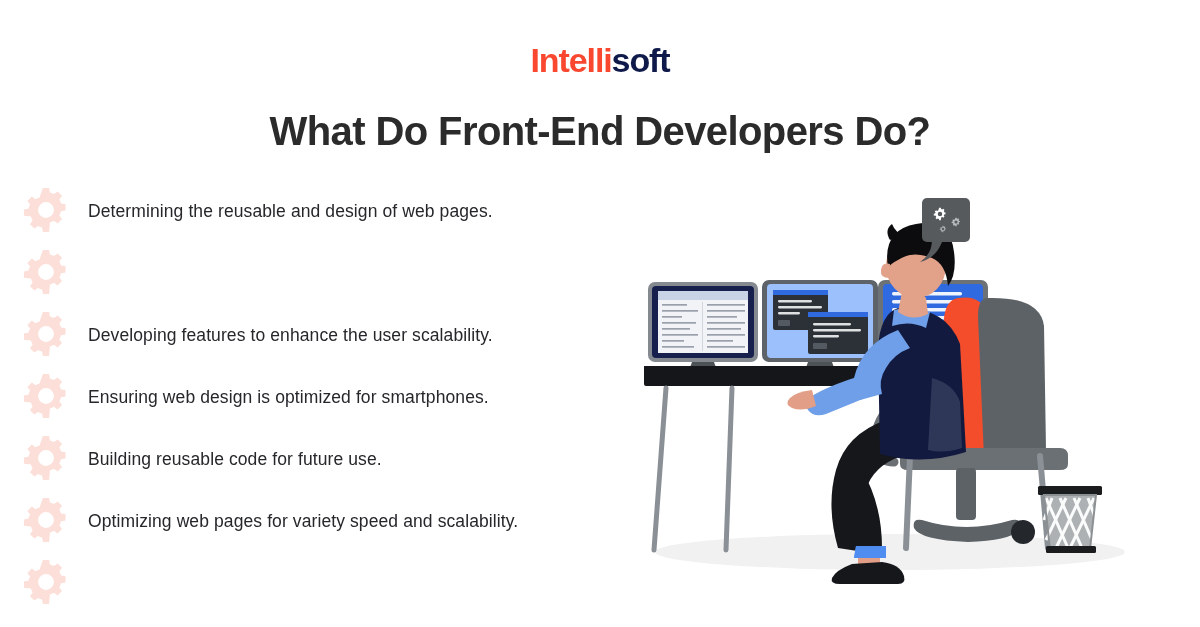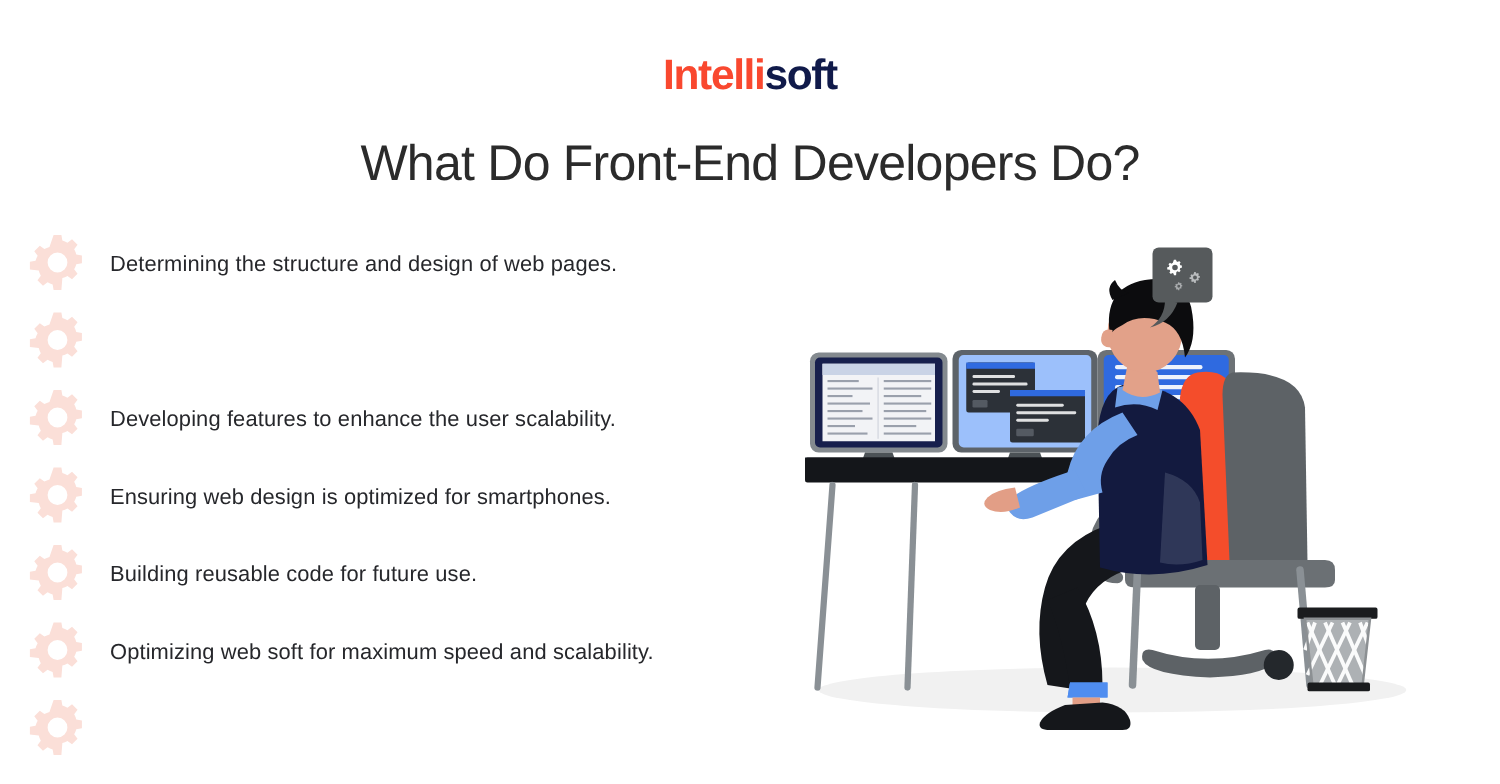--- a/index.html
+++ b/index.html
@@ -33,21 +33,21 @@
   #logo .lg-b { color: #101a4a; margin-top: 22px; }
 
   
   #title {
     position: absolute;
     top: 104px;
     left: 0;
     width: 1200px;
     text-align: center;
     font-size: 40px;
-    font-weight: normal;
+    font-weight: bold;
     color: #2b2b2b;
     letter-spacing: -0.6px;
     line-height: 54px;
     white-space: nowrap;
   }
 
   
   #list {
     position: absolute;
     top: 180px;
@@ -98,21 +98,21 @@
 <div id="title">What Do Front-End Developers Do?</div>
 
 <div id="list">
 
   <div class="li-row">
     <span class="li-gear">
       <svg width="48" height="48" viewBox="0 0 100 100" aria-hidden="true">
         <path fill="#fbdfd8" d="M43.5 4 h13 l1.6 9.4 a37 37 0 0 1 8.5 3.5 l7.6-5.6 9.2 9.2 -5.6 7.6 a37 37 0 0 1 3.5 8.5 l9.4 1.6 v13 l-9.4 1.6 a37 37 0 0 1-3.5 8.5 l5.6 7.6 -9.2 9.2 -7.6-5.6 a37 37 0 0 1-8.5 3.5 L56.5 96 h-13 l-1.6-9.4 a37 37 0 0 1-8.5-3.5 l-7.6 5.6 -9.2-9.2 5.6-7.6 a37 37 0 0 1-3.5-8.5 L4 61.8 v-13 l9.4-1.6 a37 37 0 0 1 3.5-8.5 l-5.6-7.6 9.2-9.2 7.6 5.6 a37 37 0 0 1 8.5-3.5 z M50 33.5 a16.5 16.5 0 1 0 0 33 a16.5 16.5 0 0 0 0-33 z"></path>
       </svg>
     </span>
-    <span class="li-text">Determining the structure and design of web pages.</span>
+    <span class="li-text">Determining the reusable and design of web pages.</span>
   </div>
 
   <div class="li-row">
     <span class="li-gear">
       <svg width="48" height="48" viewBox="0 0 100 100" aria-hidden="true">
         <path fill="#fbdfd8" d="M43.5 4 h13 l1.6 9.4 a37 37 0 0 1 8.5 3.5 l7.6-5.6 9.2 9.2 -5.6 7.6 a37 37 0 0 1 3.5 8.5 l9.4 1.6 v13 l-9.4 1.6 a37 37 0 0 1-3.5 8.5 l5.6 7.6 -9.2 9.2 -7.6-5.6 a37 37 0 0 1-8.5 3.5 L56.5 96 h-13 l-1.6-9.4 a37 37 0 0 1-8.5-3.5 l-7.6 5.6 -9.2-9.2 5.6-7.6 a37 37 0 0 1-3.5-8.5 L4 61.8 v-13 l9.4-1.6 a37 37 0 0 1 3.5-8.5 l-5.6-7.6 9.2-9.2 7.6 5.6 a37 37 0 0 1 8.5-3.5 z M50 33.5 a16.5 16.5 0 1 0 0 33 a16.5 16.5 0 0 0 0-33 z"></path>
       </svg>
     </span>
   </div>
 
@@ -142,21 +142,21 @@
     </span>
     <span class="li-text">Building reusable code for future use.</span>
   </div>
 
   <div class="li-row">
     <span class="li-gear">
       <svg width="48" height="48" viewBox="0 0 100 100" aria-hidden="true">
         <path fill="#fbdfd8" d="M43.5 4 h13 l1.6 9.4 a37 37 0 0 1 8.5 3.5 l7.6-5.6 9.2 9.2 -5.6 7.6 a37 37 0 0 1 3.5 8.5 l9.4 1.6 v13 l-9.4 1.6 a37 37 0 0 1-3.5 8.5 l5.6 7.6 -9.2 9.2 -7.6-5.6 a37 37 0 0 1-8.5 3.5 L56.5 96 h-13 l-1.6-9.4 a37 37 0 0 1-8.5-3.5 l-7.6 5.6 -9.2-9.2 5.6-7.6 a37 37 0 0 1-3.5-8.5 L4 61.8 v-13 l9.4-1.6 a37 37 0 0 1 3.5-8.5 l-5.6-7.6 9.2-9.2 7.6 5.6 a37 37 0 0 1 8.5-3.5 z M50 33.5 a16.5 16.5 0 1 0 0 33 a16.5 16.5 0 0 0 0-33 z"></path>
       </svg>
     </span>
-    <span class="li-text">Optimizing web soft for maximum speed and scalability.</span>
+    <span class="li-text">Optimizing web pages for variety speed and scalability.</span>
   </div>
 
   <div class="li-row">
     <span class="li-gear">
       <svg width="48" height="48" viewBox="0 0 100 100" aria-hidden="true">
         <path fill="#fbdfd8" d="M43.5 4 h13 l1.6 9.4 a37 37 0 0 1 8.5 3.5 l7.6-5.6 9.2 9.2 -5.6 7.6 a37 37 0 0 1 3.5 8.5 l9.4 1.6 v13 l-9.4 1.6 a37 37 0 0 1-3.5 8.5 l5.6 7.6 -9.2 9.2 -7.6-5.6 a37 37 0 0 1-8.5 3.5 L56.5 96 h-13 l-1.6-9.4 a37 37 0 0 1-8.5-3.5 l-7.6 5.6 -9.2-9.2 5.6-7.6 a37 37 0 0 1-3.5-8.5 L4 61.8 v-13 l9.4-1.6 a37 37 0 0 1 3.5-8.5 l-5.6-7.6 9.2-9.2 7.6 5.6 a37 37 0 0 1 8.5-3.5 z M50 33.5 a16.5 16.5 0 1 0 0 33 a16.5 16.5 0 0 0 0-33 z"></path>
       </svg>
     </span>
   </div>
 

